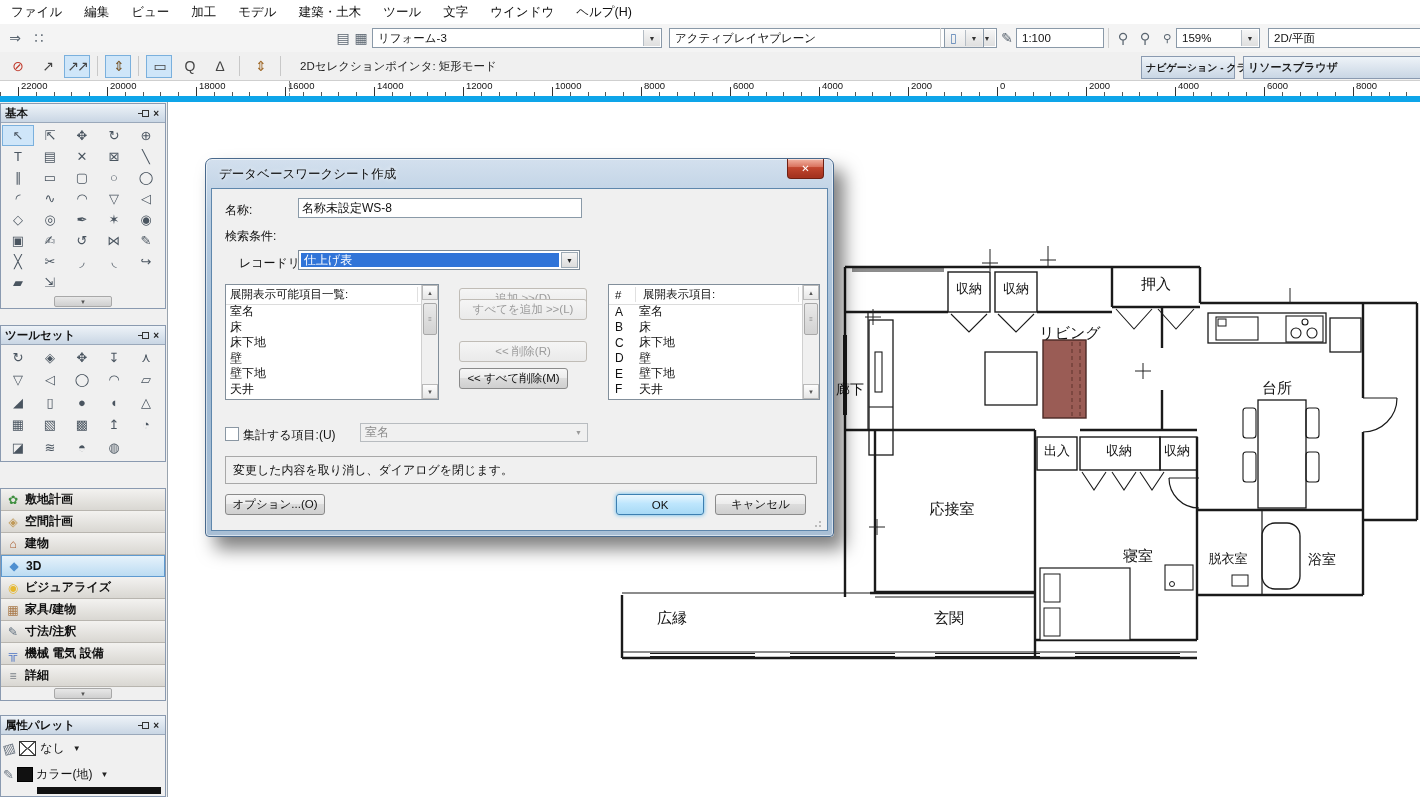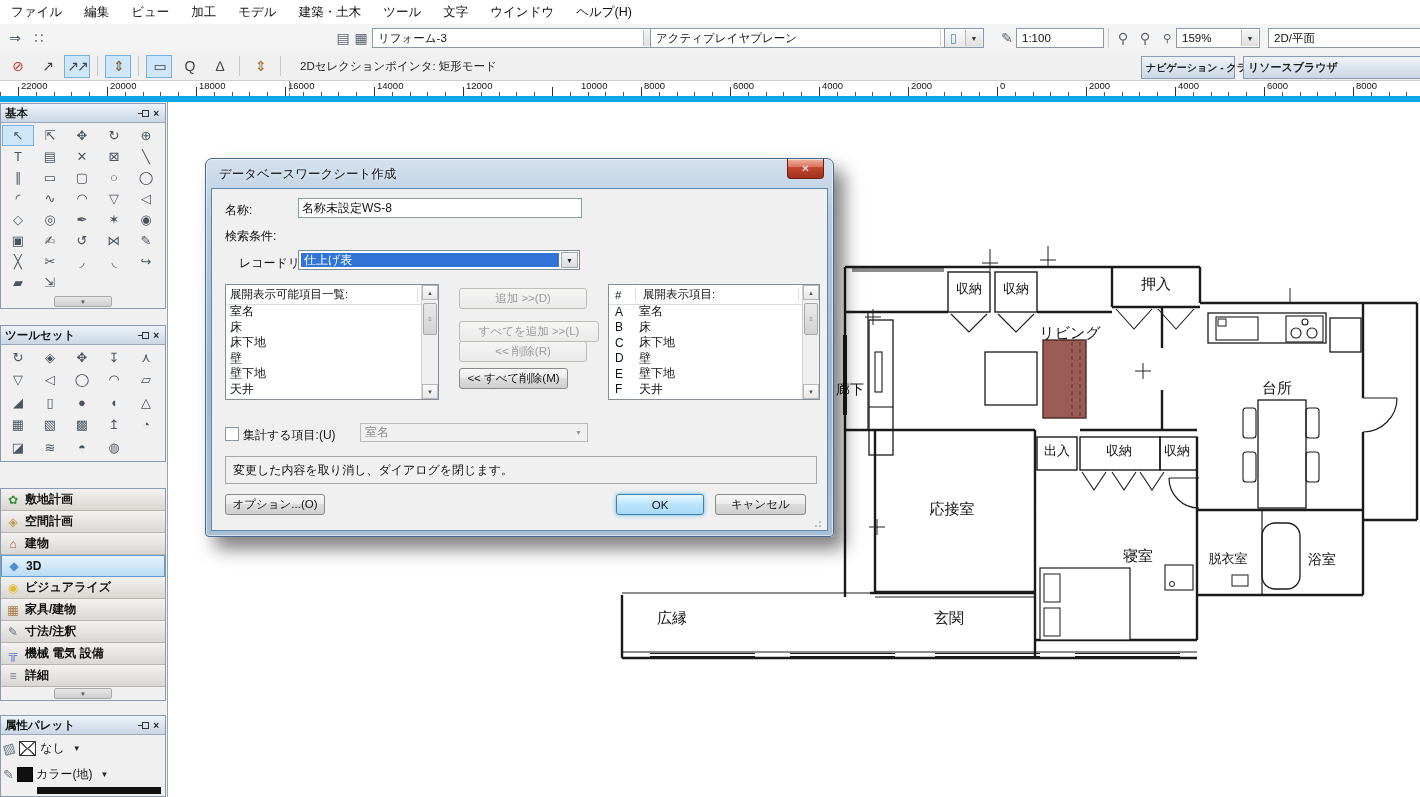--- a/index.html
+++ b/index.html
@@ -143,21 +143,21 @@
 
 <div id="toolbar1">
   <span class="tb-icon" style="left:4px">⇒</span>
   <span class="tb-icon" style="left:28px">∷</span>
   <span class="tb-icon" style="left:332px">▤</span>
   <span class="tb-icon" style="left:350px">▦</span>
   <div class="win-combo" style="left:372px;width:290px">
     <span>リフォーム-3</span>
     <span class="arrow">▼</span>
   </div>
-  <div class="win-combo" style="left:650px;width:328px">
+  <div class="win-combo" style="left:669px;width:328px">
     <span>アクティブレイヤプレーン</span>
     <span class="arrow">▼</span>
   </div>
   <div class="win-combo" style="left:944px;width:40px;background:linear-gradient(#fafafa,#e8e8e8)">
     <span style="font-size:12px;color:#4e7ab0">▯</span>
     <span class="arrow">▼</span>
   </div>
   <span class="tb-icon" style="left:996px">✎</span>
   <div class="win-field" style="left:1016px;width:88px">
     <span>1:100</span>
@@ -235,21 +235,21 @@
     <div class="tick-minor" style="left: 409.6px;"></div>
     <div class="tick-minor" style="left: 427.4px;"></div>
     <div class="tick-minor" style="left: 445.2px;"></div>
     <div class="tick-major" style="left: 463px;"></div>
     <div class="tick-label" style="left: 466px;">12000</div>
     <div class="tick-minor" style="left: 480.8px;"></div>
     <div class="tick-minor" style="left: 498.6px;"></div>
     <div class="tick-minor" style="left: 516.4px;"></div>
     <div class="tick-minor" style="left: 534.2px;"></div>
     <div class="tick-major" style="left: 552px;"></div>
-    <div class="tick-label" style="left: 555px; margin-left: 26px;">10000</div>
+    <div class="tick-label" style="left: 555px;">10000</div>
     <div class="tick-minor" style="left: 569.8px;"></div>
     <div class="tick-minor" style="left: 587.6px;"></div>
     <div class="tick-minor" style="left: 605.4px;"></div>
     <div class="tick-minor" style="left: 623.2px;"></div>
     <div class="tick-major" style="left: 641px;"></div>
     <div class="tick-label" style="left: 644px;">8000</div>
     <div class="tick-minor" style="left: 658.8px;"></div>
     <div class="tick-minor" style="left: 676.6px;"></div>
     <div class="tick-minor" style="left: 694.4px;"></div>
     <div class="tick-minor" style="left: 712.2px;"></div>
@@ -572,21 +572,21 @@
           <div class="lb-row">天井</div>
         </div>
       <div class="scrollbar">
         <div class="sb-btn" style="top:0">▲</div>
         <div class="sb-thumb" style="top:18px">≡</div>
         <div class="sb-btn" style="bottom:0">▼</div>
       </div>
     </div>
 
     <button class="dlg-btn disabled" style="left:247px;top:99px;width:128px">追加 &gt;&gt;(D)</button>
-    <button class="dlg-btn disabled" style="left:247px;top:132px;width:140px">すべてを追加 &gt;&gt;(L)</button>
+    <button class="dlg-btn disabled" style="left:247px;top:110px;width:128px">すべてを追加 &gt;&gt;(L)</button>
     <button class="dlg-btn disabled" style="left:247px;top:152px;width:128px">&lt;&lt; 削除(R)</button>
     <button class="dlg-btn" style="left:247px;top:179px;width:109px">&lt;&lt; すべて削除(M)</button>
 
     <div class="listbox" style="left:396px;top:95px;width:210px;height:114px">
       <div class="lb-header">
         <span style="padding-left:6px;width:18px">#</span>
         <span style="position:absolute;left:26px;top:2px;bottom:2px;width:1px;background:#e0e0e0"></span>
         <span style="padding-left:10px">展開表示項目:</span>
         <span style="position:absolute;right:20px;top:2px;bottom:2px;width:1px;background:#e0e0e0"></span>
       </div>

